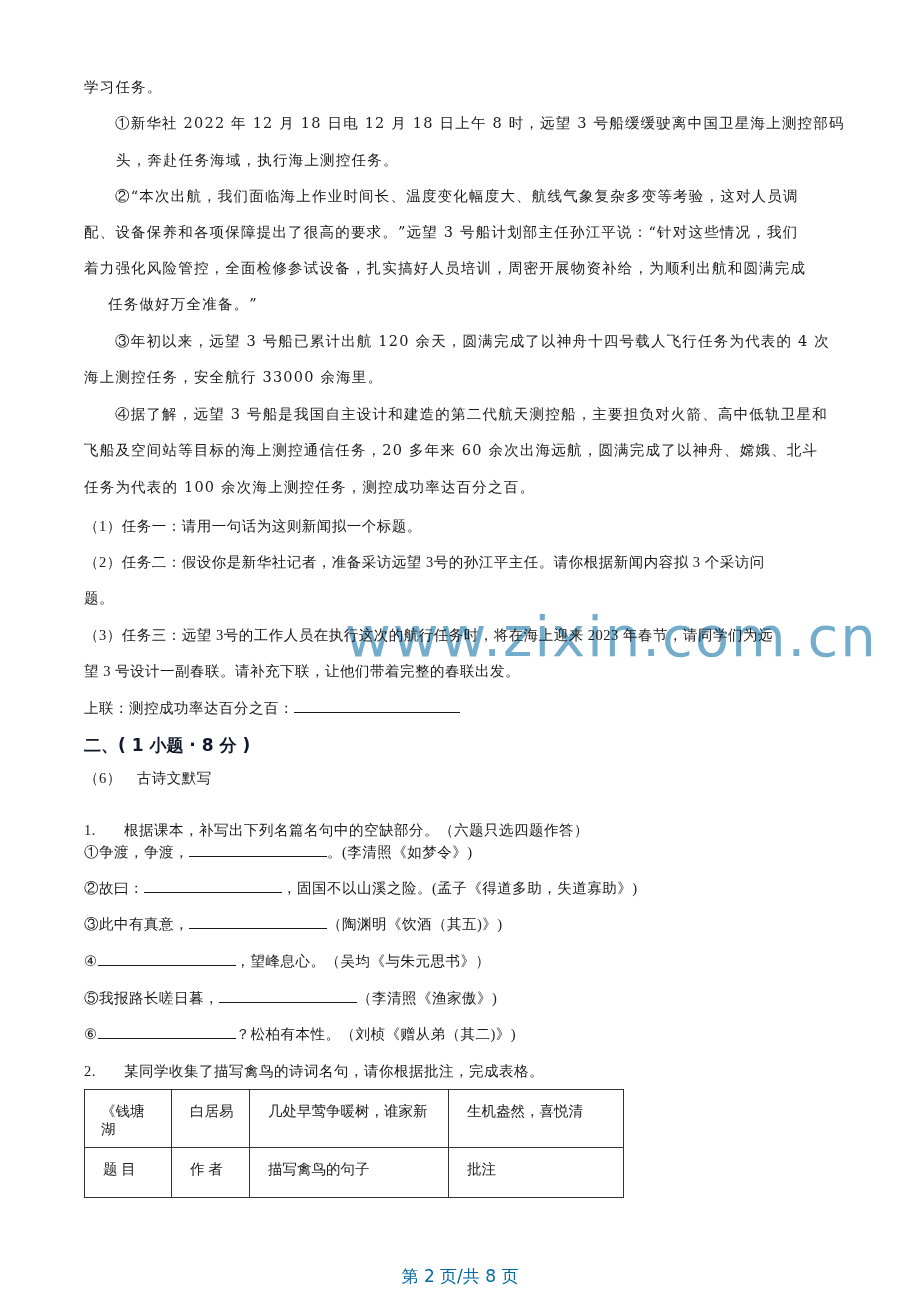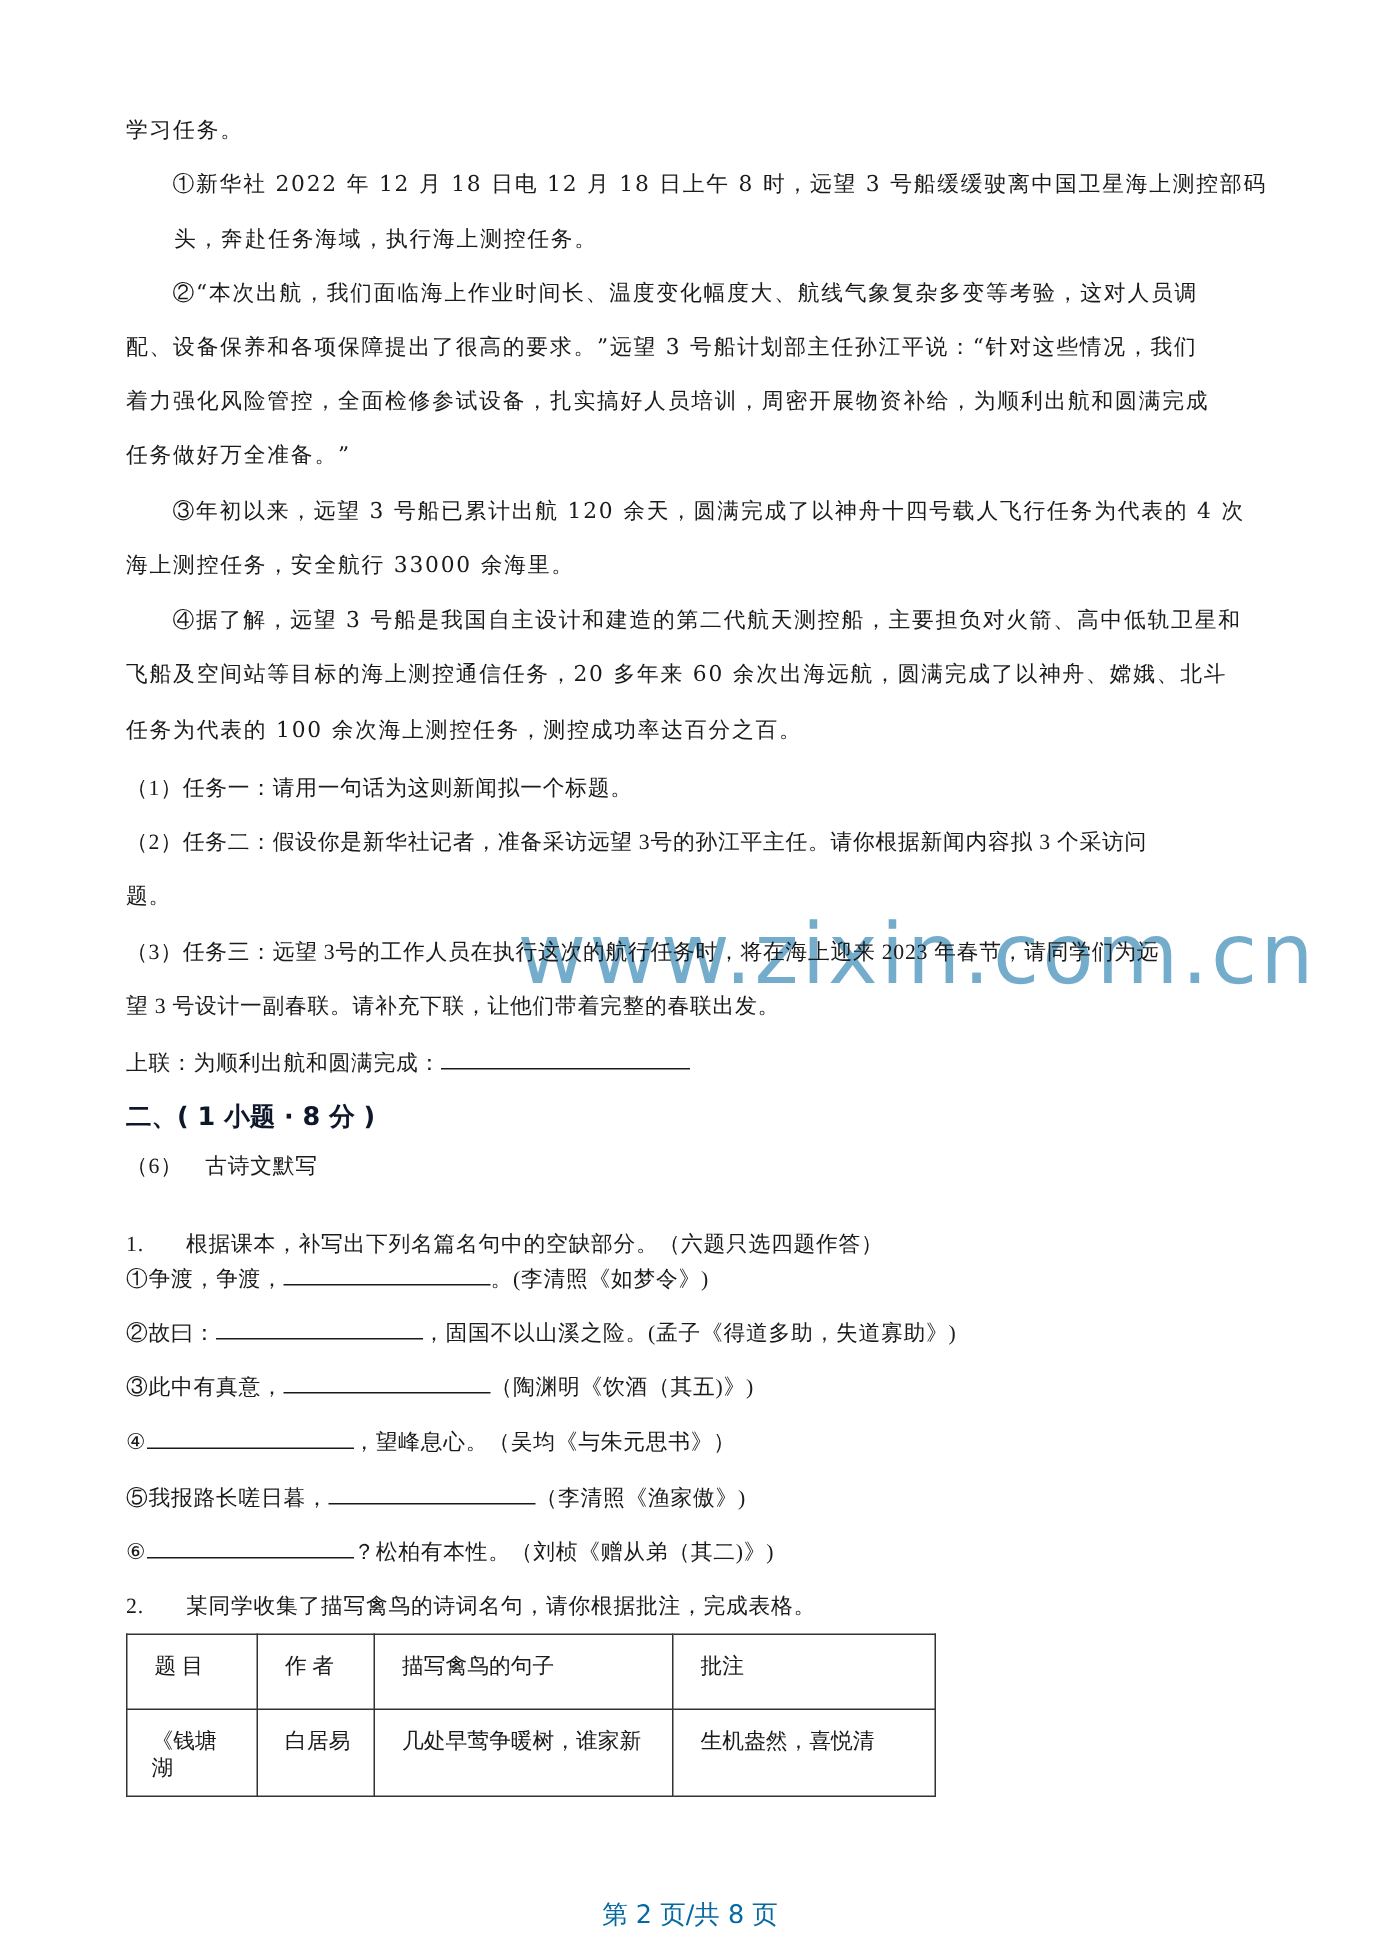--- a/index.html
+++ b/index.html
@@ -26,36 +26,36 @@
 
 <div class="watermark">www.zixin.com.cn</div>
 
 <div class="line kai" style="top:77px;">学习任务。</div>
 <div class="line indent kai" style="top:113px;">①新华社 2022 年 12 月 18 日电 12 月 18 日上午 8 时，远望 3 号船缓缓驶离中国卫星海上测控部码</div>
 <div class="line kai" style="top:150px;margin-left:32px;">头，奔赴任务海域，执行海上测控任务。</div>
 
 <div class="line indent kai" style="top:186px;">②“本次出航，我们面临海上作业时间长、温度变化幅度大、航线气象复杂多变等考验，这对人员调</div>
 <div class="line kai" style="top:222px;">配、设备保养和各项保障提出了很高的要求。”远望 3 号船计划部主任孙江平说：“针对这些情况，我们</div>
 <div class="line kai" style="top:258px;">着力强化风险管控，全面检修参试设备，扎实搞好人员培训，周密开展物资补给，为顺利出航和圆满完成</div>
-<div class="line kai" style="top:294px;">任务做好万全准备。”</div>
+<div class="line kai" style="top:294px;margin-left:24px;">任务做好万全准备。”</div>
 
 <div class="line indent kai" style="top:331px;">③年初以来，远望 3 号船已累计出航 120 余天，圆满完成了以神舟十四号载人飞行任务为代表的 4 次</div>
 <div class="line kai" style="top:367px;">海上测控任务，安全航行 33000 余海里。</div>
 
 <div class="line indent kai" style="top:404px;">④据了解，远望 3 号船是我国自主设计和建造的第二代航天测控船，主要担负对火箭、高中低轨卫星和</div>
 <div class="line kai" style="top:440px;">飞船及空间站等目标的海上测控通信任务，20 多年来 60 余次出海远航，圆满完成了以神舟、嫦娥、北斗</div>
 <div class="line kai" style="top:477px;">任务为代表的 100 余次海上测控任务，测控成功率达百分之百。</div>
 
 <div class="line song" style="top:516px;">（1）任务一：请用一句话为这则新闻拟一个标题。</div>
 <div class="line song" style="top:552px;">（2）任务二：假设你是新华社记者，准备采访远望 3号的孙江平主任。请你根据新闻内容拟 3 个采访问</div>
 <div class="line song" style="top:588px;">题。</div>
 <div class="line song" style="top:625px;">（3）任务三：远望 3号的工作人员在执行这次的航行任务时，将在海上迎来 2023 年春节，请同学们为远</div>
 <div class="line song" style="top:661px;">望 3 号设计一副春联。请补充下联，让他们带着完整的春联出发。</div>
 <div class="line song" style="top:698px;">
-  <span>上联：为顺利出航和圆满完成：</span><span class="blank" style="width:166px;"></span>
+  <span>上联：测控成功率达百分之百：</span><span class="blank" style="width:166px;"></span>
 </div>
 
 <div class="heading">二、( 1 小题 · 8 分 )</div>
 <div class="line song" style="top:768px;">（6）　古诗文默写</div>
 
 <div class="line song" style="top:805px;margin-top:15px;">
   <span style="display:inline-block;width:40px;">1.</span><span>根据课本，补写出下列名篇名句中的空缺部分。（六题只选四题作答）</span>
 </div>
 
 <div class="line song" style="top:842px;">
@@ -77,43 +77,43 @@
   <span>⑥</span><span class="blank" style="width:138px;"></span><span>？松柏有本性。（刘桢《赠从弟（其二)》)</span>
 </div>
 
 <div class="line song" style="top:1061px;">
   <span style="display:inline-block;width:40px;">2.</span><span>某同学收集了描写禽鸟的诗词名句，请你根据批注，完成表格。</span>
 </div>
 
 <table class="anno">
   <tbody>
       <tr>
+    <td style="height:57px;">
+          <div class="cell" style="width:70px;white-space:normal;padding-left:16px;">《钱塘湖</div>
+        </td>
+    <td>
+          <div class="cell">白居易</div>
+        </td>
+    <td>
+          <div class="cell" style="width:180px;white-space:normal;">几处早莺争暖树，谁家新</div>
+        </td>
+    <td>
+          <div class="cell">生机盎然，喜悦清</div>
+        </td>
+  </tr>
+  <tr>
     <td style="width:86px;height:49px;">
           <div class="cell">题 目</div>
         </td>
     <td style="width:77px;">
           <div class="cell">作 者</div>
         </td>
     <td style="width:198px;">
           <div class="cell">描写禽鸟的句子</div>
         </td>
     <td style="width:174px;">
           <div class="cell">批注</div>
         </td>
   </tr>
-  <tr>
-    <td style="height:57px;">
-          <div class="cell" style="width:70px;white-space:normal;padding-left:16px;">《钱塘湖</div>
-        </td>
-    <td>
-          <div class="cell">白居易</div>
-        </td>
-    <td>
-          <div class="cell" style="width:180px;white-space:normal;">几处早莺争暖树，谁家新</div>
-        </td>
-    <td>
-          <div class="cell">生机盎然，喜悦清</div>
-        </td>
-  </tr>
 </tbody>
   </table>
 
 <div class="footer">第 2 页/共 8 页</div>
 
 </body></html>

